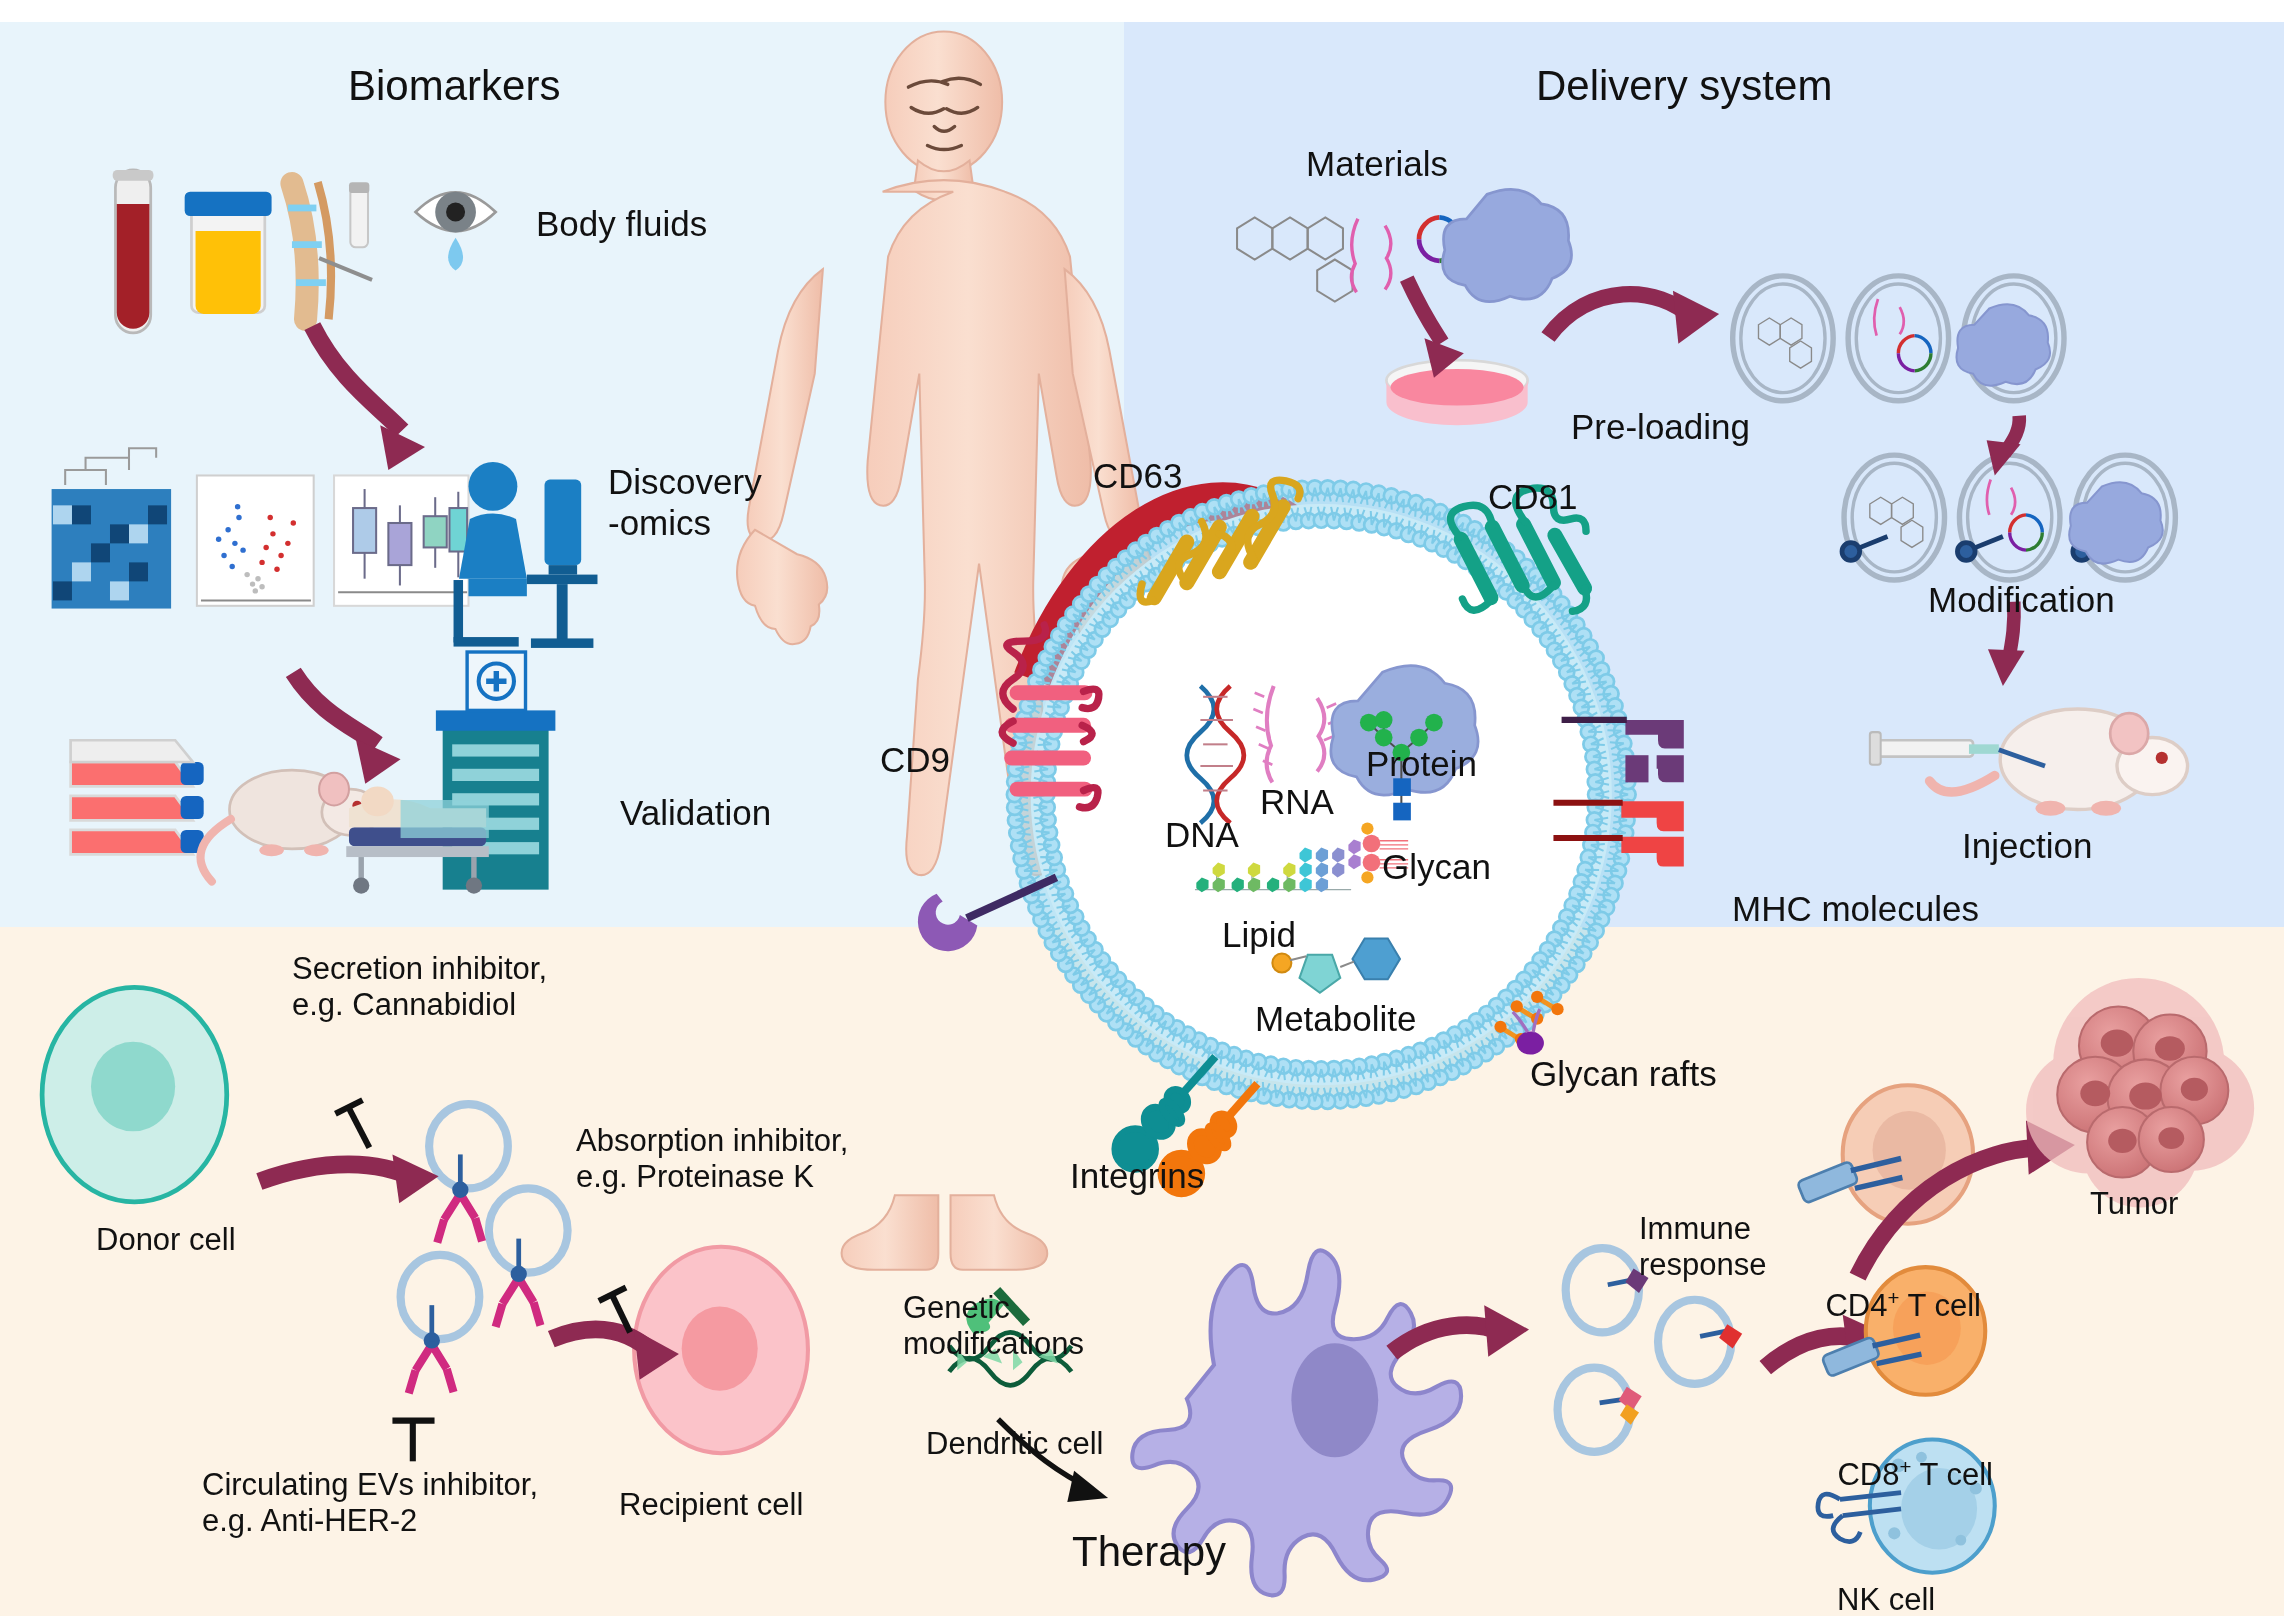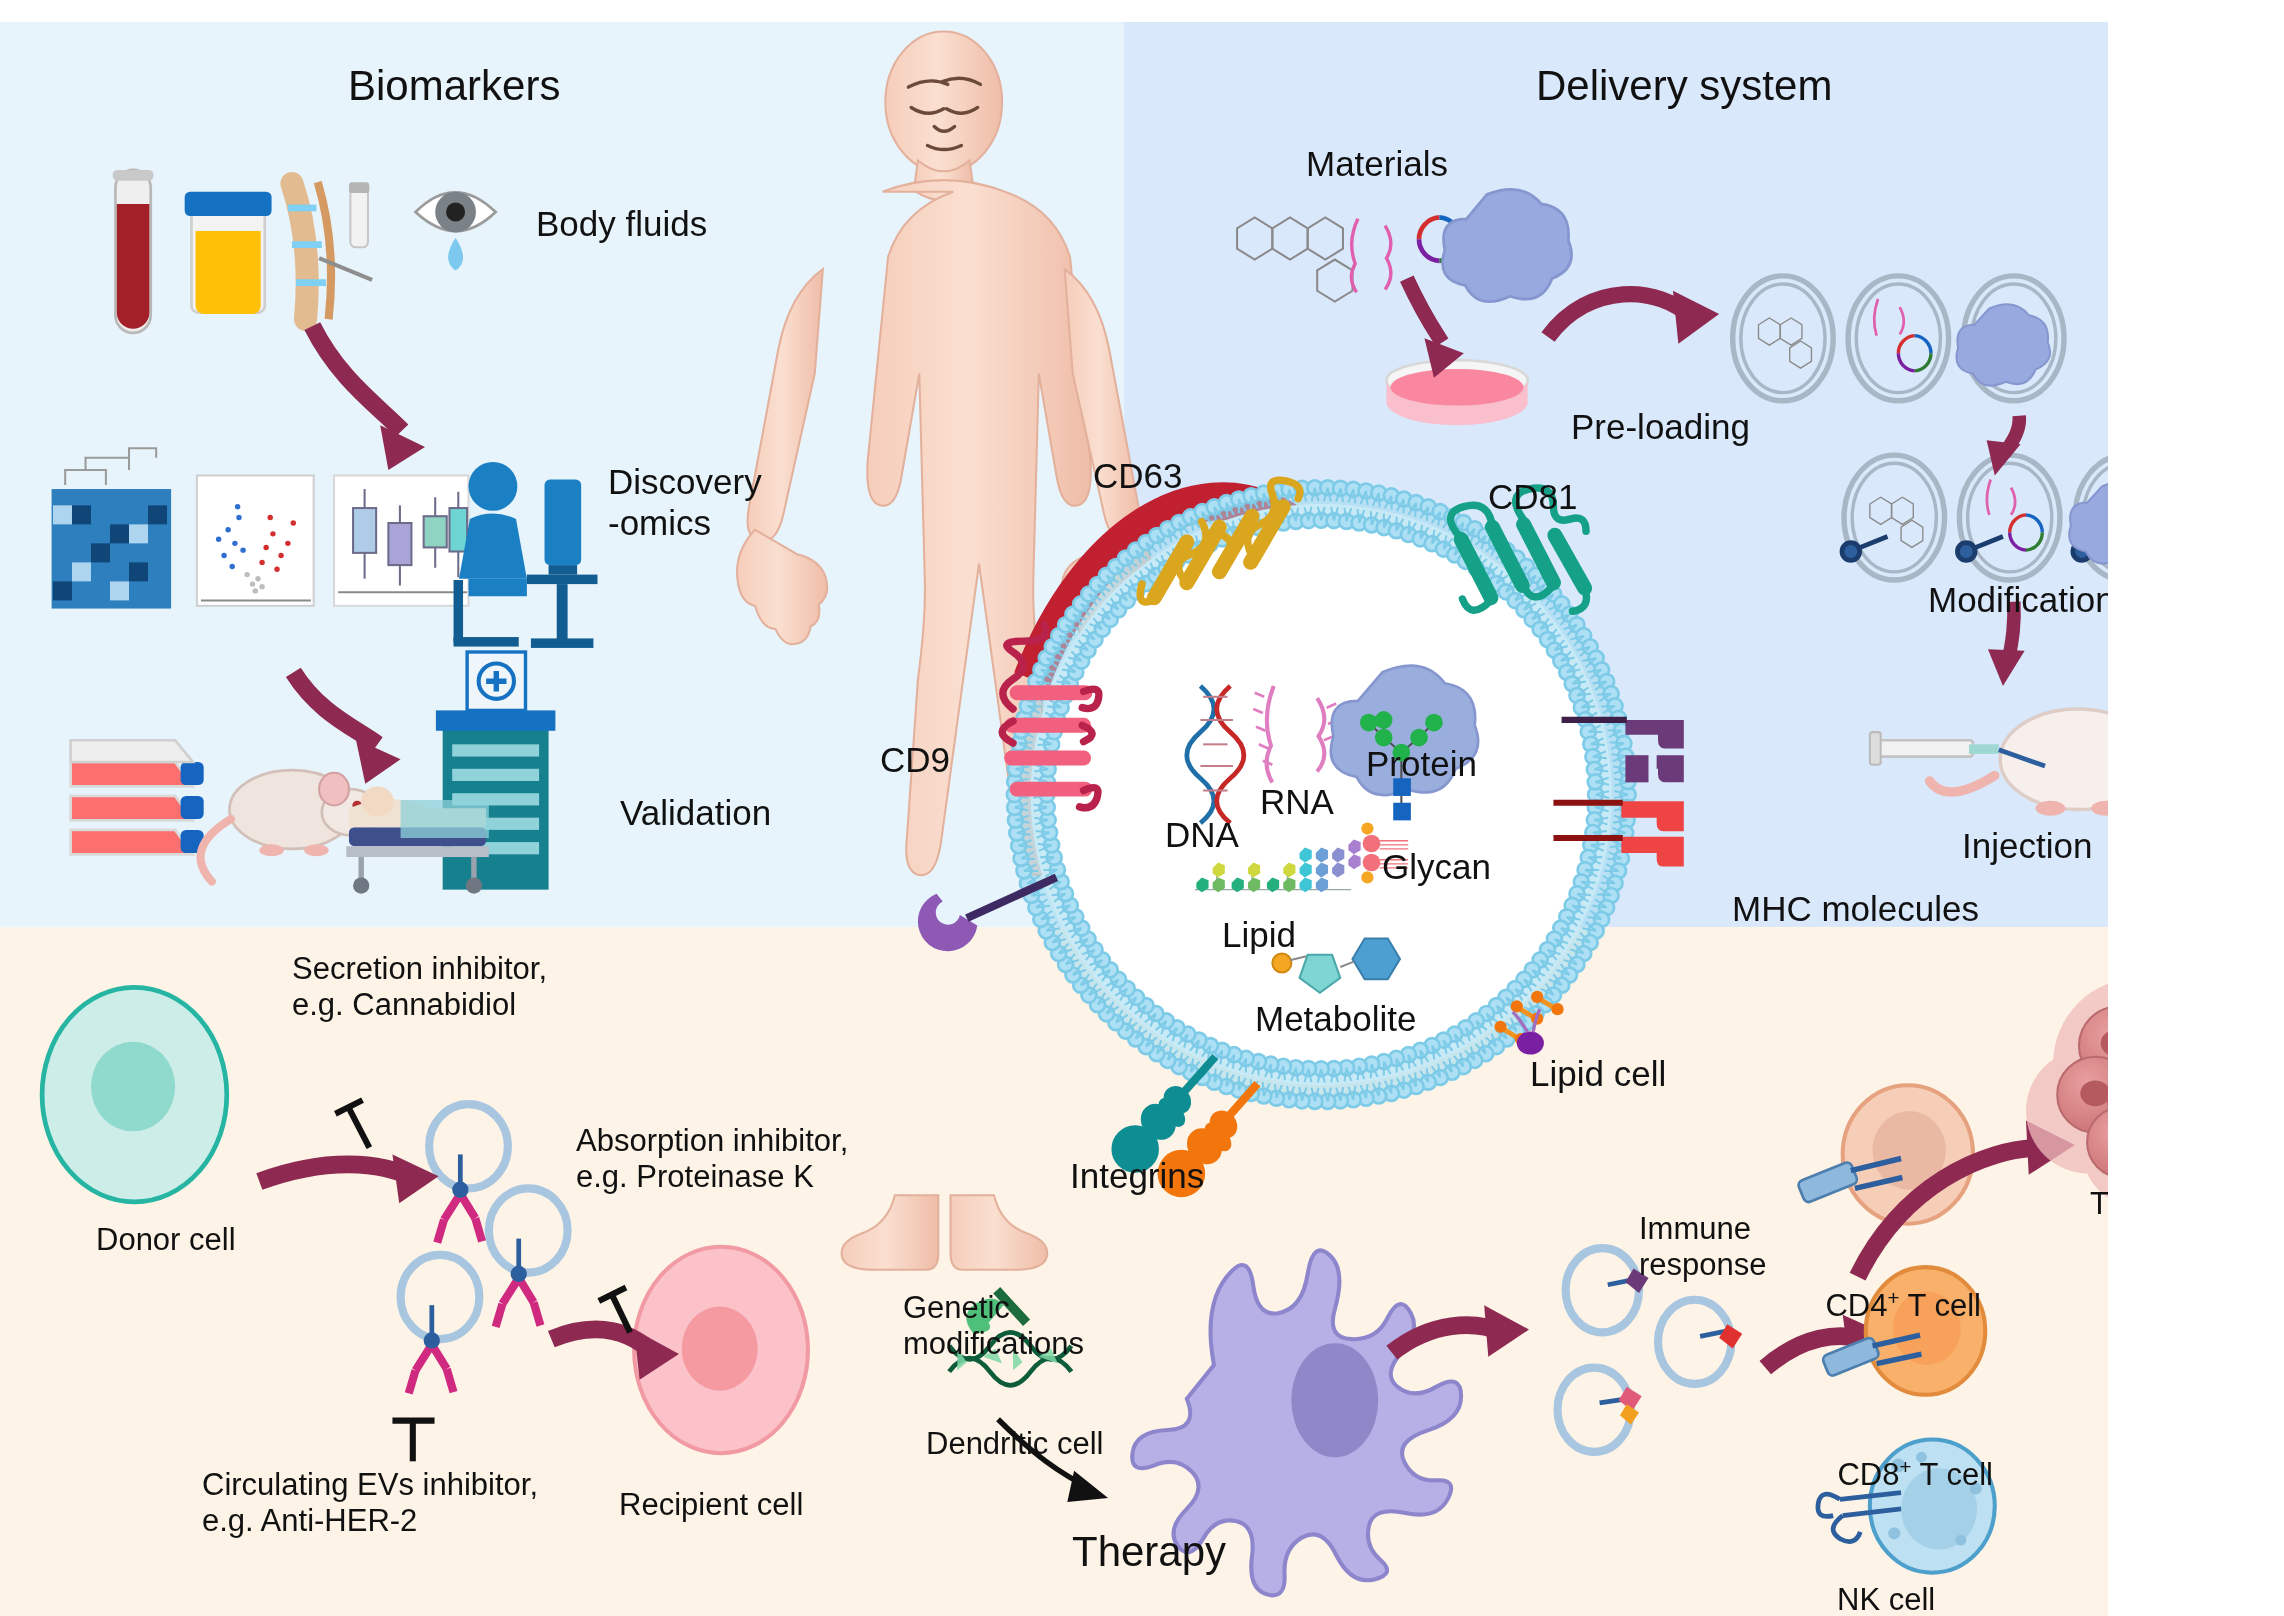--- a/index.html
+++ b/index.html
@@ -1,16 +1,16 @@
 <!DOCTYPE html>
 <html style="font-size:11px"><head>
 <meta charset="utf-8">
 <style>
   html,body{margin:0;padding:0;background:#fff;}
-  #stage{position:relative;width:2108px;height:1617px;overflow:hidden;background:#fff;
+  #stage{position:relative;width:2284px;height:1617px;overflow:hidden;background:#fff;
          font-family:"Liberation Sans",sans-serif;}
   .panel{position:absolute;}
   #panel-biomarkers{left:0;top:22px;width:1124px;height:905px;background:#e8f4fb;}
   #panel-delivery{left:1124px;top:22px;width:1160px;height:905px;background:#d9e8fb;}
   #panel-therapy{left:0;top:927px;width:2284px;height:690px;background:#fdf3e6;}
 
   .lbl{position:absolute;color:#111;font-weight:400;line-height:1.16;white-space:pre;}
   .title{font-size:42px;}
   .big{font-size:35px;}
   .med{font-size:31px;}
@@ -1314,21 +1314,21 @@
   <div class="lbl big" style="left:1306px;top:144px;">Materials</div>
   <div class="lbl big" style="left:1571px;top:407px;">Pre-loading</div>
   <div class="lbl big" style="left:1901px;top:580px;margin-left:27px;">Modification</div>
   <div class="lbl big" style="left:1962px;top:826px;">Injection</div>
 
   <div class="lbl big" style="left:1093px;top:456px;">CD63</div>
   <div class="lbl big" style="left:1488px;top:477px;">CD81</div>
   <div class="lbl big" style="left:880px;top:740px;">CD9</div>
   <div class="lbl big" style="left:1732px;top:861px;margin-top:28px;">MHC molecules</div>
   <div class="lbl big" style="left:1070px;top:1156px;">Integrins</div>
-  <div class="lbl big" style="left:1530px;top:1054px;">Lipid cell</div>
+  <div class="lbl big" style="left:1530px;top:1054px;">Glycan rafts</div>
 
   <div class="lbl big" style="left:1165px;top:815px;">DNA</div>
   <div class="lbl big" style="left:1260px;top:782px;">RNA</div>
   <div class="lbl big" style="left:1366px;top:744px;">Protein</div>
   <div class="lbl big" style="left:1382px;top:847px;">Glycan</div>
   <div class="lbl big" style="left:1222px;top:915px;">Lipid</div>
   <div class="lbl big" style="left:1255px;top:999px;">Metabolite</div>
 
   <div class="lbl med" style="left:576px;top:1123px;">Absorption inhibitor,
 e.g. Proteinase K</div>

